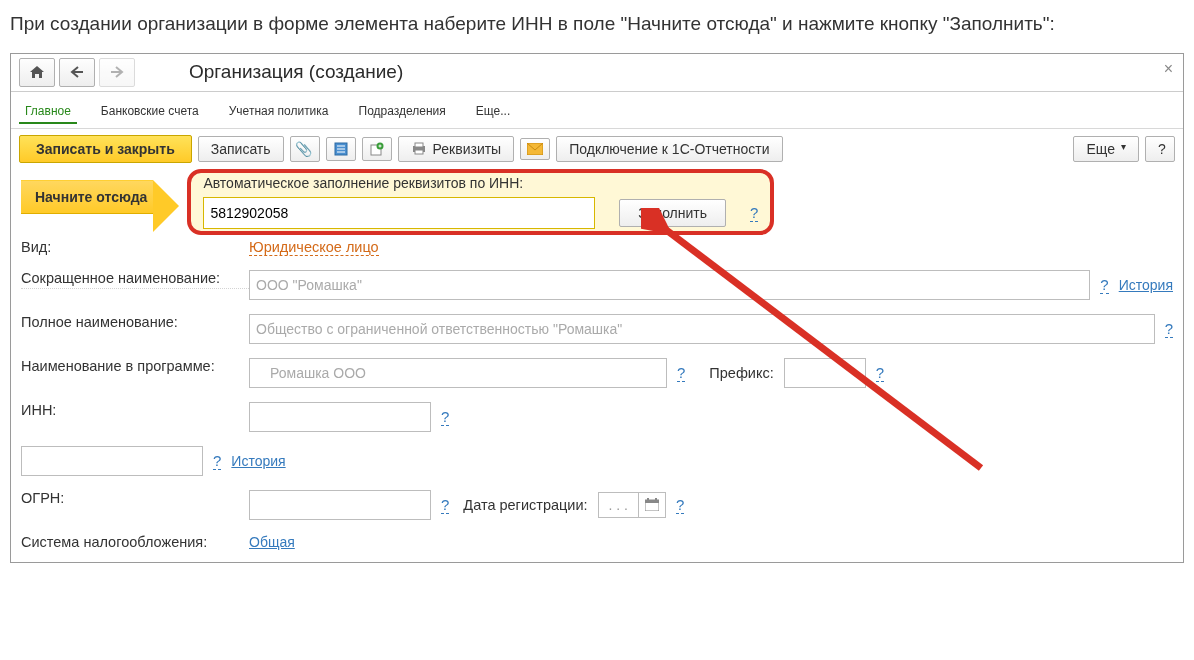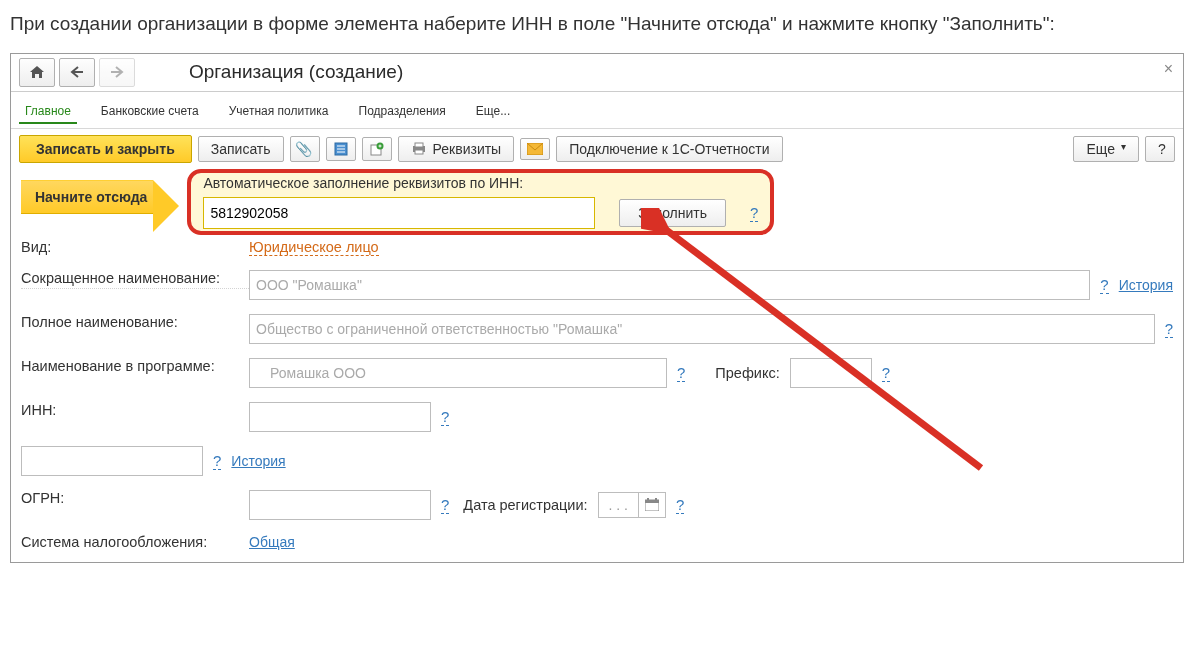--- a/index.html
+++ b/index.html
@@ -176,21 +176,21 @@
           <input class="txt full" placeholder="Общество с ограниченной ответственностью &quot;Ромашка&quot;" style="">
           <span class="help">?</span>
         </div>
       </div>
 
       <div class="row">
         <div class="lab">Наименование в программе:</div>
         <div class="val">
           <input class="txt" style="width: 390px; padding-left: 20px;" placeholder="Ромашка ООО">
           <span class="help">?</span>
-          <span style="margin-left:20px">Префикс:</span>
+          <span style="margin-left:14px">Префикс:</span>
           <input class="txt" style="width: 68px;">
           <span class="help">?</span>
         </div>
       </div>
 
       <div class="row">
         <div class="lab">ИНН:</div>
         <div class="val">
           <input class="txt med" style="">
           <span class="help">?</span>

